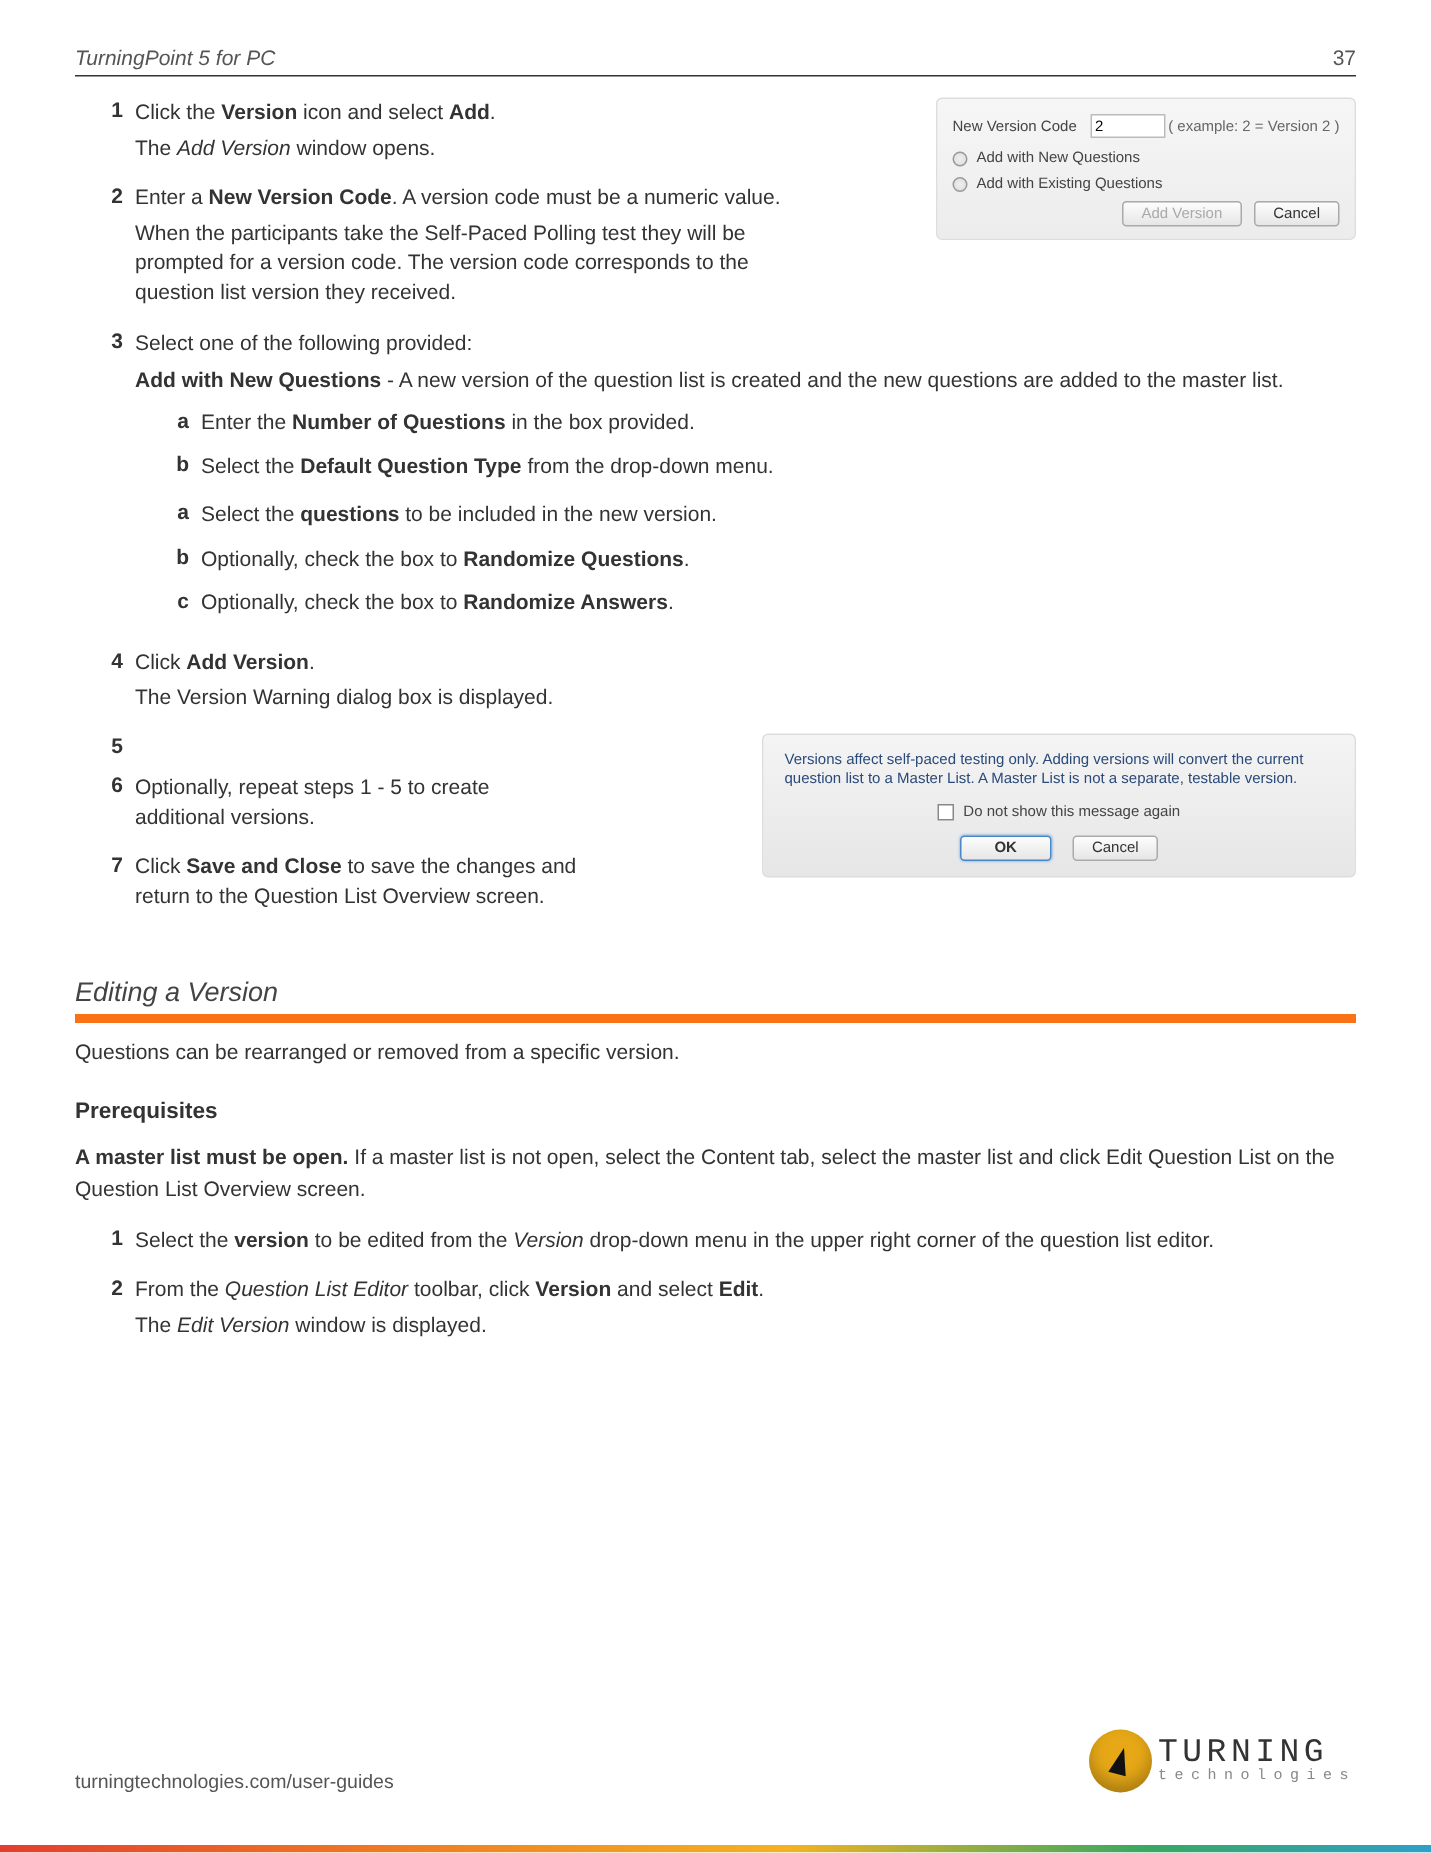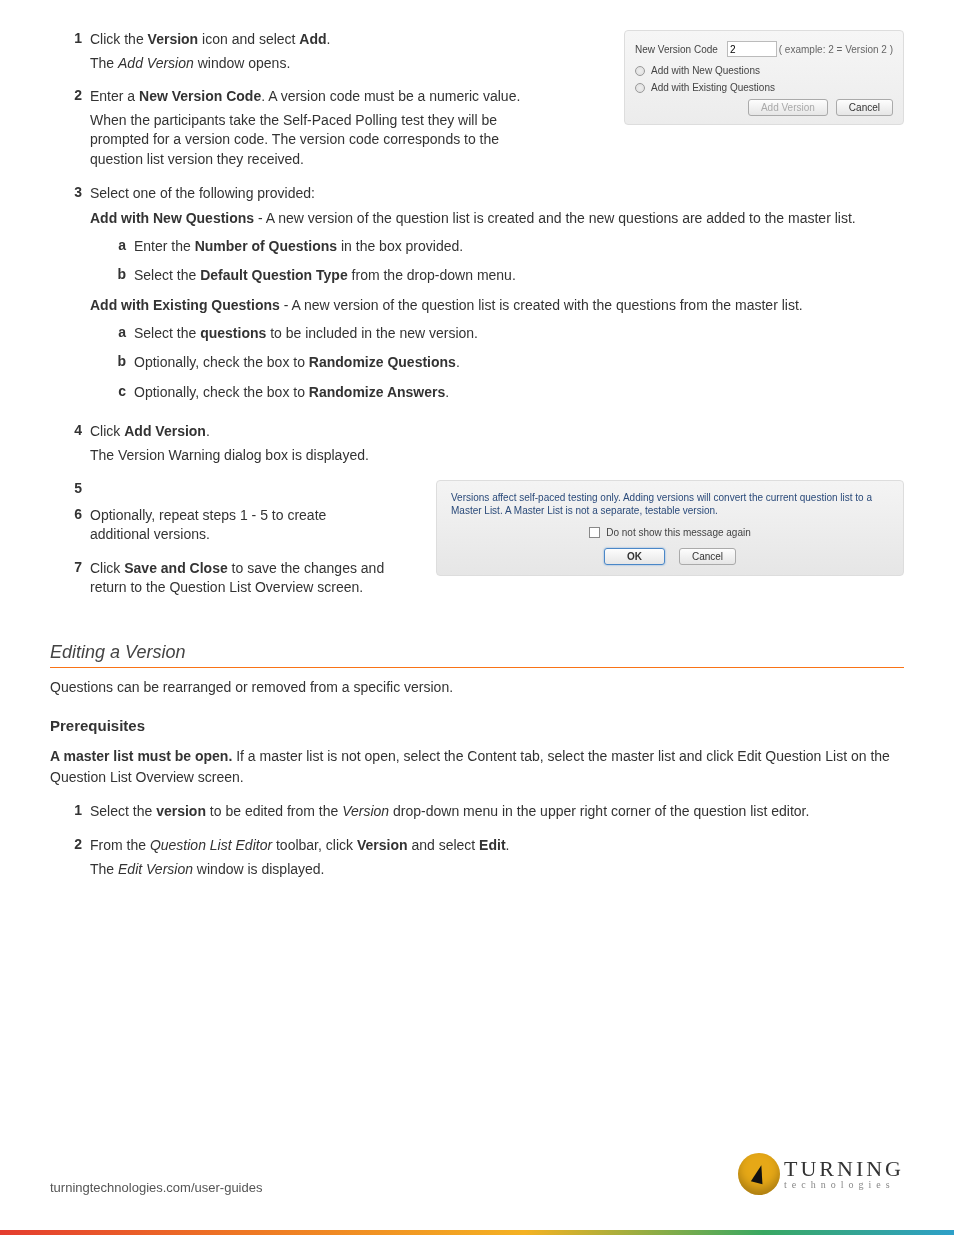--- a/index.html
+++ b/index.html
@@ -49,21 +49,21 @@
     }
     ol.sublist > li .sbody { flex: 1; line-height: 1.4; }
 
     .b { font-weight: bold; }
     .i { font-style: italic; }
     .h2-style {
       font-style: italic;
       font-weight: normal;
       font-size: 18px;
       color: #444;
-      border-bottom: 1px solid #f97316;
+      border-bottom: 6px solid #f97316;
       padding-bottom: 4px;
       margin: 30px 0 10px 0;
     }
     .h3-style {
       font-weight: bold;
       font-size: 15px;
       margin: 20px 0 12px 0;
       color: #333;
       font-family: 'Trebuchet MS', sans-serif;
     }
@@ -94,21 +94,21 @@
     .btnrow { display: flex; justify-content: flex-end; gap: 8px; margin-top: 6px; }
     .btn {
       border: 1px solid #aaa; border-radius: 3px;
       background: linear-gradient(#fdfdfd,#e6e6e6);
       font-size: 10px; padding: 2px 12px; color: #333;
       cursor: pointer;
     }
     .btn.disabled { color: #aaa; cursor: default; }
 
     .dialog2 {
-      width: 468px;
+      width: 396px;
       background: linear-gradient(#f4f4f4,#e6e6e6);
       border: 1px solid #ddd;
       border-radius: 4px;
       padding: 10px 14px;
       font-size: 10px;
       color: #2a4a7a;
     }
     .dialog2 p { line-height: 1.3; margin-bottom: 10px; }
     .dialog2 .chk-row { display: flex; justify-content: center; gap: 6px; margin: 4px 0 10px 0; color: #444; }
     .dialog2 .chk { width: 11px; height: 11px; border: 1px solid #888; background: #fff; }
@@ -137,35 +137,39 @@
       box-shadow: inset 0 -6px 10px rgba(0,0,0,.25);
       margin-right: 4px;
     }
     .logo-arrow {
       width: 0; height: 0;
       border-left: 6px solid transparent;
       border-right: 6px solid transparent;
       border-bottom: 18px solid #111;
       transform: rotate(15deg);
     }
-    .logo-text { font-family: Liberation Serif, serif; color: #333; line-height: 1; }
+    .logo-text { font-family: Liberation Mono, monospace; color: #333; line-height: 1; }
     .logo-text .t1 { font-size: 22px; letter-spacing: 3px; font-weight: 300; }
     .logo-text .t2 { font-size: 10px; letter-spacing: 5px; color: #888; }
 
     .stripe {
       position: absolute;
       bottom: 0; left: 0; right: 0;
       height: 5px;
       background: linear-gradient(90deg, #e43d2f 0%, #ee7624 25%, #f4b223 55%, #39a862 80%, #2ea0c9 100%);
     }
   </style>
 </head>
 <body>
 
 <div class="page">
+  <div class="header">
+    <span>TurningPoint 5 for PC</span>
+    <span class="page-num">37</span>
+  </div>
 
   <div class="wrap-right dialog1">
     <div class="row">
       <span class="lbl">New Version Code</span>
       <input type="text" value="2" style="">
       <span class="hint">( example: 2 = Version 2 )</span>
     </div>
     <div class="radio-row">
       <span class="radio-dot"></span>
       <span>Add with New Questions</span>
@@ -210,21 +214,20 @@
               </li>
               <li>
                 <span class="smarker">b</span>
                 <div class="sbody">
                   <p><span>Select the </span><span class="b">Default Question Type</span><span> from the drop-down menu.</span></p>
                 </div>
               </li>
             </ol>
           </div>
           <div>
-            <p style="margin-top: 6px;"><span class="b">Add with Existing Questions</span><span> - A new version of the question list is created with the questions from the master list.</span></p>
             <ol class="sublist">
               <li>
                 <span class="smarker">a</span>
                 <div class="sbody">
                   <p><span>Select the </span><span class="b">questions</span><span> to be included in the new version.</span></p>
                 </div>
               </li>
               <li>
                 <span class="smarker">b</span>
                 <div class="sbody">

